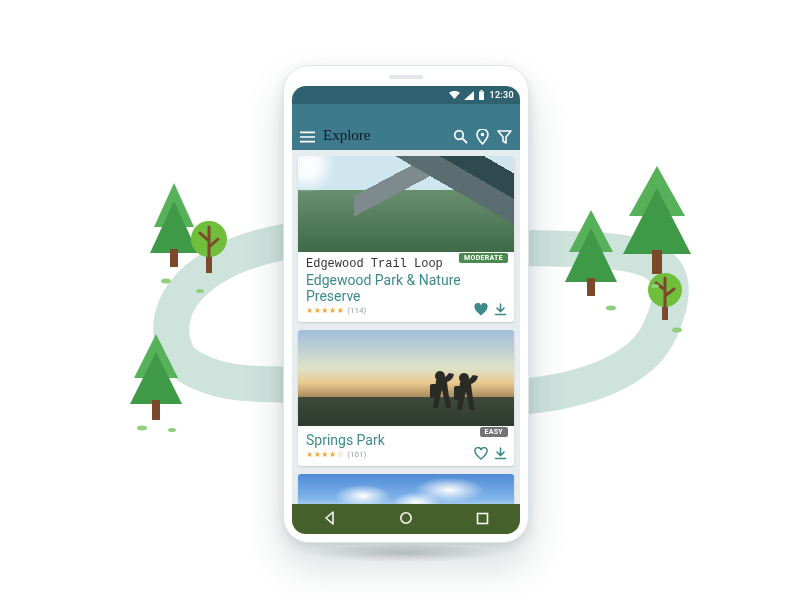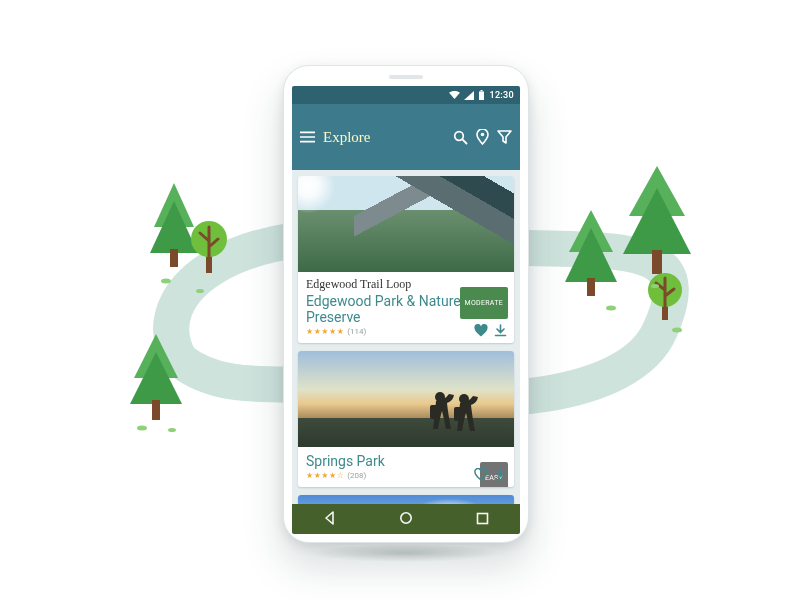--- a/index.html
+++ b/index.html
@@ -3,53 +3,53 @@
 <meta charset="utf-8">
 <style>
   html,body{margin:0;padding:0;width:800px;height:600px;background:#fff;font-family:-apple-system,Roboto,'Segoe UI',Arial,sans-serif;overflow:hidden}
   .stage{position:relative;width:800px;height:600px}
   
   .scenery{position:absolute;inset:0;pointer-events:none}
   .scenery svg{position:absolute}
   .shadow{position:absolute;left:310px;top:544px;width:190px;height:18px;background:radial-gradient(ellipse at center,rgba(60,80,70,0.25),rgba(0,0,0,0) 70%);border-radius:50%}
   
   .phone{position:absolute;left:283px;top:65px;width:244px;height:476px;border-radius:26px;background:#fff;box-shadow:0 22px 40px rgba(26,63,60,0.18),0 4px 12px rgba(0,0,0,0.10);overflow:hidden;border:1px solid #dfe5e7}
-  .phone-inner{position:absolute;left:8px;right:8px;top:20px;bottom:8px;border-radius:2px;overflow:hidden;background:#eaeff0;display:flex;flex-direction:column}
+  .phone-inner{position:absolute;left:8px;right:8px;top:20px;bottom:8px;border-radius:14px;overflow:hidden;background:#eaeff0;display:flex;flex-direction:column}
   
   .statusbar{height:18px;background:#2e6271;display:flex;justify-content:flex-end;align-items:center;gap:4px;padding:0 6px;color:#fff;font-size:9px}
   .statusbar svg{display:block}
   .time{font-weight:600;letter-spacing:.3px}
   
-  .appbar{height:34px;background:#3d7a8b;display:flex;align-items:center;color:#fef9c3;padding:16px 8px}
+  .appbar{height:34px;background:#3d7a8b;display:flex;align-items:flex-end;color:#0f172a;padding:6px 8px}
   .appbar .title{flex:1;font-size:15px;font-weight:400;margin-left:8px;font-family:Georgia,'Times New Roman',serif}
   .appbar .actions{display:flex;gap:7px;align-items:center}
   
   .content{flex:1;background:#e6edee;padding:6px 6px 0;overflow:hidden}
   .card{background:#fff;border-radius:3px;box-shadow:0 1px 2px rgba(0,0,0,0.15);margin-bottom:8px;overflow:hidden}
   .card-img{height:96px;width:100%;display:block}
   .img-mountain{background:linear-gradient(to bottom,#cfe6ef 0%,#cfe6ef 35%,#6a8f6f 35%,#3e6a47 100%);position:relative;overflow:hidden}
   .img-mountain::before{content:"";position:absolute;left:-22px;top:-22px;width:64px;height:64px;background:radial-gradient(circle,#fff 0%,rgba(255,255,255,0.85) 24%,rgba(255,255,255,0) 60%)}
   .img-mountain::after{content:"";position:absolute;right:0;bottom:18px;width:160px;height:120px;background:
      linear-gradient(30deg,transparent 48%,#5a6e72 48% 60%,#2f4a4e 60% 72%,transparent 72%),
      linear-gradient(-28deg,transparent 50%,#7d8b8e 50% 60%,transparent 60%);
      filter:blur(.2px)}
   .img-sunset{background:linear-gradient(to bottom,#9fbedb 0%,#dfe2c9 40%,#e9c98e 55%,#a98b5d 70%,#3e4a3a 70%,#2d3a2e 100%);position:relative;overflow:hidden}
   .img-sunset .hikers{position:absolute;right:26px;bottom:0;width:70px;height:64px}
   .img-sky{background:linear-gradient(to bottom,#4f8bd6 0%,#7fb3ea 60%,#d9ebf8 100%);position:relative;overflow:hidden}
   .img-sky::after{content:"";position:absolute;inset:0;background:
     radial-gradient(ellipse 40px 16px at 30% 55%,#fff,rgba(255,255,255,0) 70%),
     radial-gradient(ellipse 50px 18px at 70% 40%,#fff,rgba(255,255,255,0) 70%),
     radial-gradient(ellipse 34px 14px at 55% 70%,#fff,rgba(255,255,255,0) 70%)}
   .card-body{padding:5px 8px 7px;position:relative}
-  .trail-title{font-size:12px;color:#333;font-family:Liberation Serif, serif}
+  .trail-title{font-size:12px;color:#333;font-family:Liberation Mono, monospace}
   .trail-sub{font-size:14px;color:#3d8a8d;margin-top:1px}
   .rating-row{display:flex;align-items:center;gap:3px;margin-top:2px}
   .stars{color:#f2a73a;font-size:8px;letter-spacing:.5px}
   .count{color:#9aa0a0;font-size:8px}
-  .badge{position:absolute;right:6px;top:15px;font-size:7px;font-weight:400;color:#fff;padding:12px 5px;border-radius:2px;letter-spacing:.3px}
+  .badge{position:absolute;right:6px;top:1px;font-size:7px;font-weight:700;color:#fff;padding:1px 5px;border-radius:2px;letter-spacing:.3px}
   .badge.moderate{background:#4a8a4f}
   .badge.easy{background:#737373}
   .card-actions{position:absolute;right:6px;bottom:5px;display:flex;gap:5px;align-items:center}
   .icon-btn{width:15px;height:15px;display:flex;align-items:center;justify-content:center}
   
   .navbar{height:30px;background:#46602c;display:flex;align-items:center;justify-content:space-around}
   .navbar svg{opacity:.95}
   .speaker{position:absolute;top:9px;left:50%;transform:translateX(-50%);width:34px;height:4px;border-radius:3px;background:#e2e6e8}
 </style>
 </head>
@@ -192,21 +192,21 @@
                 <circle cx="46" cy="16" r="5"></circle>
                 <path d="M42 20 Q41 34 39 48 L44 48 Q46 36 48 30 Q50 38 52 48 L57 48 Q54 32 53 22 Q59 20 60 14 L55 13 Q51 19 42 20 Z"></path>
                 <rect x="36" y="24" width="8" height="14" rx="2"></rect>
               </g>
             </svg>
           </div>
           <div class="card-body">
             <div class="trail-sub">Springs Park</div>
             <div class="rating-row">
               <span class="stars">★★★★☆</span>
-              <span class="count">(208)</span>
+              <span class="count">(101)</span>
             </div>
             <div class="badge easy">EASY</div>
             <div class="card-actions">
               <div class="icon-btn">
                 <svg width="14" height="13" viewBox="0 0 14 13">
                     <path fill="none" stroke="#3d8a8d" stroke-width="1.5" d="M7 12 C3.2 8.8 1 6.7 1 4.2 A3 3 0 0 1 7 3 A3 3 0 0 1 13 4.2 C13 6.7 10.8 8.8 7 12 Z"></path>
                   </svg>
               </div>
               <div class="icon-btn">
                 <svg width="13" height="13" viewBox="0 0 13 13">

